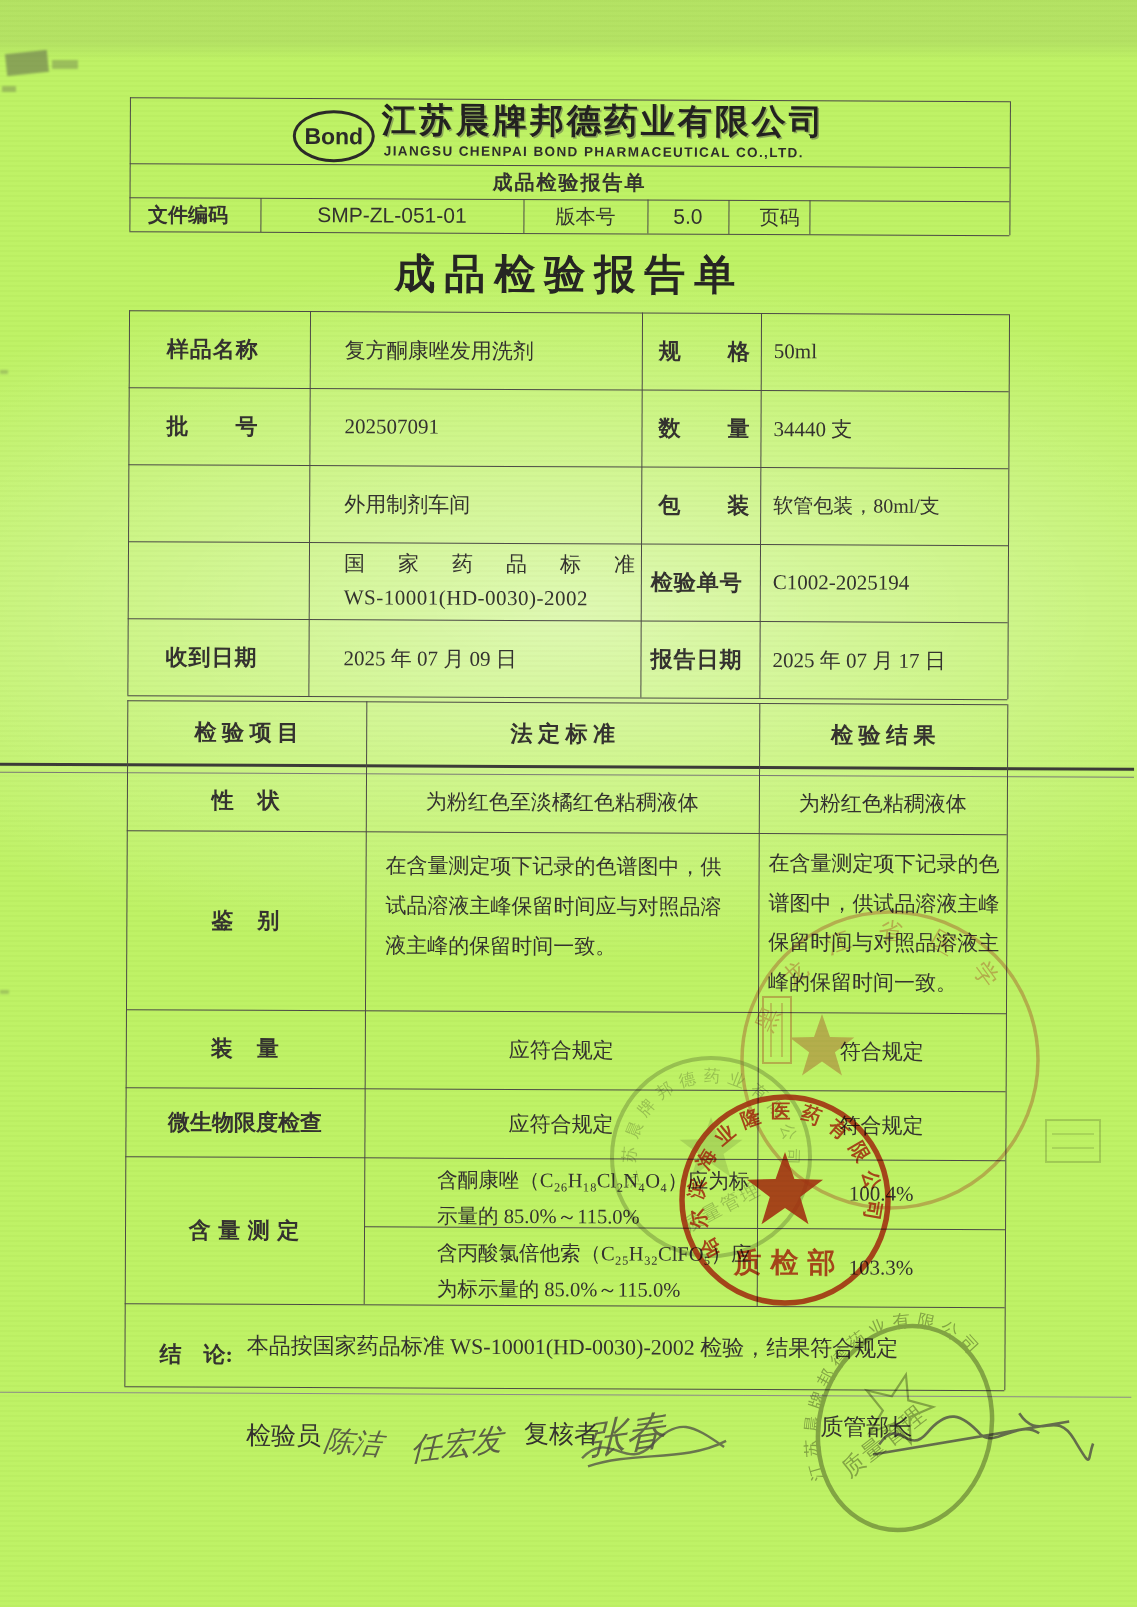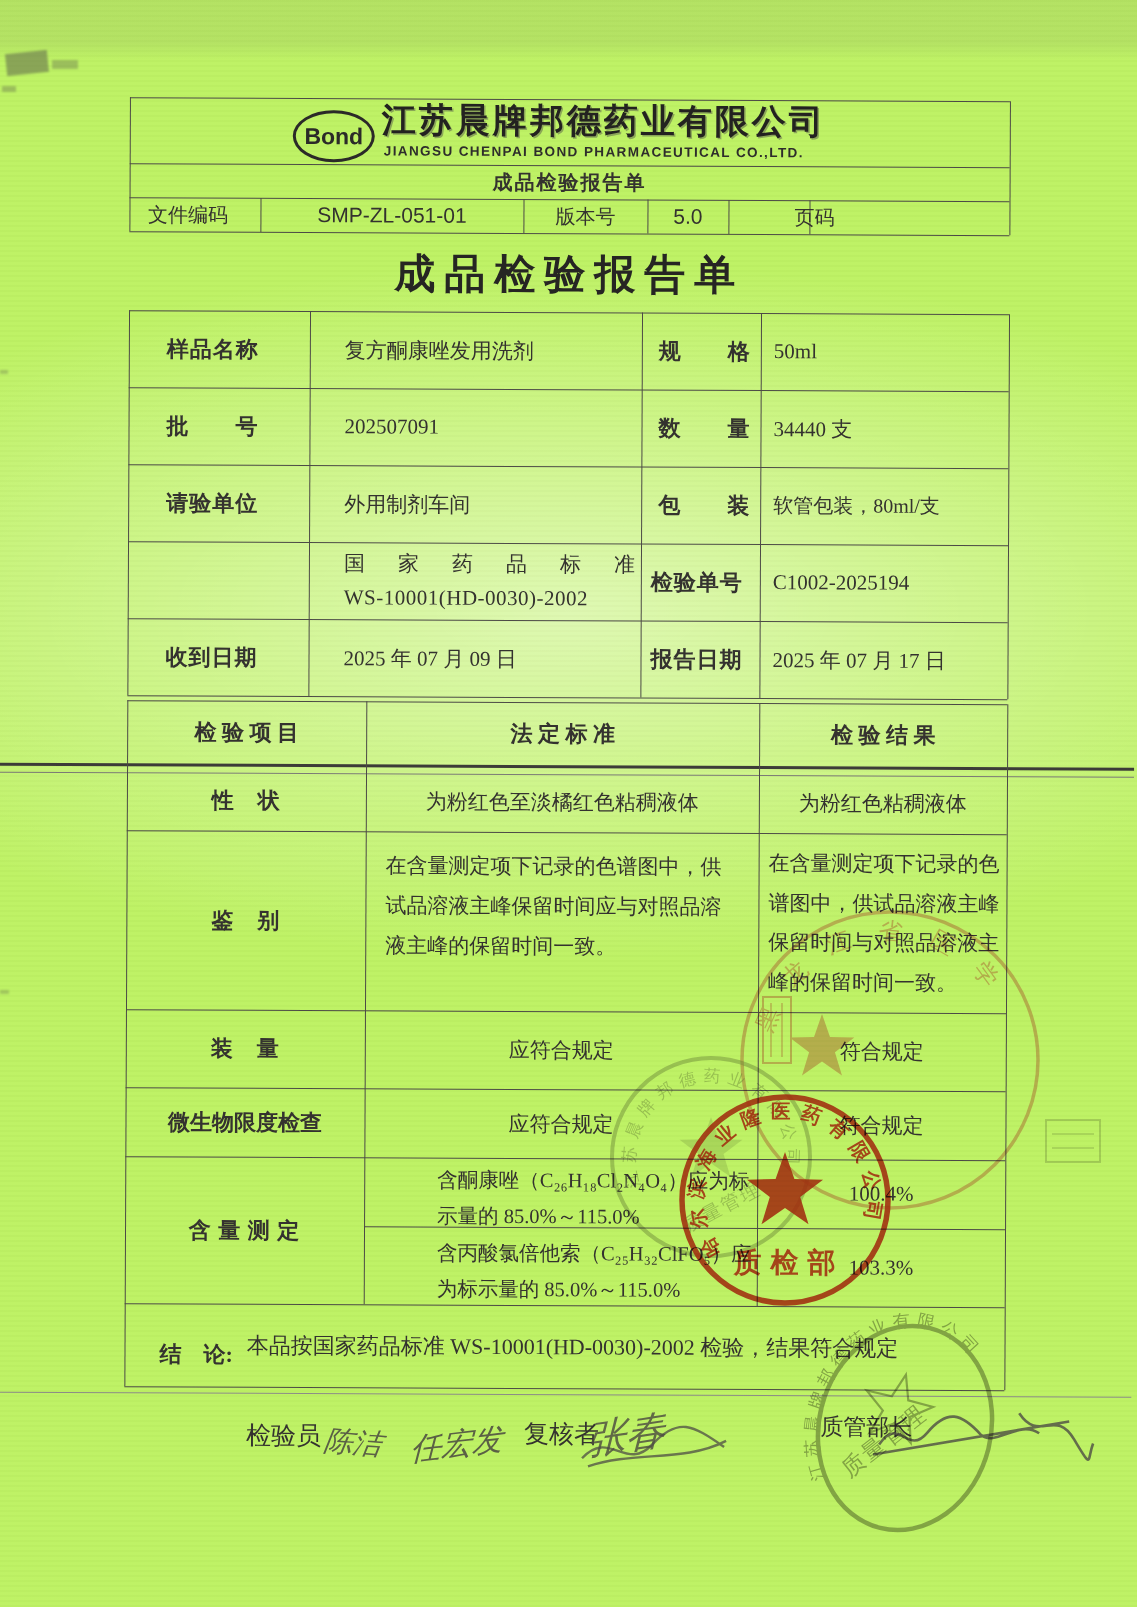--- a/index.html
+++ b/index.html
@@ -56,29 +56,29 @@
     <div class="cell" style="left:382px;top:98px;width:500px;height:42px;font-family:'Liberation Sans','DejaVu Sans',sans-serif;font-weight:800;font-size:34px;letter-spacing:3px;color:#232220;text-shadow:1.5px 1.5px 0 rgba(80,78,74,.45);">
       <span>江苏晨牌邦德药业有限公司</span>
     </div>
     <div class="cell" style="left:384px;top:140px;width:500px;height:18px;font-family:'Liberation Sans','DejaVu Sans',sans-serif;font-weight:700;font-size:13.5px;letter-spacing:1.4px;color:#2e2d2b;">
       <span>JIANGSU CHENPAI BOND PHARMACEUTICAL CO.,LTD.</span>
     </div>
     <div class="cell c" style="left:130px;top:163px;width:880px;height:34px;font-size:20px;font-weight:600;letter-spacing:2px;">
       <span>成品检验报告单</span>
     </div>
 
-    <div class="cell c" style="left:130px;top:197px;width:117px;height:34px;font-size:20px;">
+    <div class="cell c" style="left:130px;top:197px;width:117px;height:34px;font-size:20px;font-weight:bold;">
       <span>文件编码</span></div>
     <div class="cell c" style="left:261px;top:197px;width:263px;height:34px;font-size:21px;font-family:'Liberation Sans','DejaVu Sans',sans-serif;">
       <span>SMP-ZL-051-01</span></div>
     <div class="cell c" style="left:524px;top:197px;width:124px;height:34px;font-size:20px;">
       <span>版本号</span></div>
     <div class="cell c" style="left:648px;top:197px;width:81px;height:34px;font-size:21px;font-family:'Liberation Sans','DejaVu Sans',sans-serif;">
       <span>5.0</span></div>
-    <div class="cell c" style="left:764px;top:197px;width:102px;height:34px;font-size:20px;">
+    <div class="cell c" style="left:729px;top:197px;width:102px;height:34px;font-size:20px;">
       <span>页码</span></div>
 
     <div class="cell c" style="left:130px;top:243px;width:880px;height:58px;font-size:41px;font-weight:700;letter-spacing:9px;color:#262523;">
       <span>成品检验报告单</span>
     </div>
 
     <div class="hl" style="left:130px;top:310px;width:880px;"></div>
     <div class="hl" style="left:130px;top:387px;width:880px;"></div>
     <div class="hl" style="left:130px;top:464px;width:880px;"></div>
     <div class="hl" style="left:130px;top:541px;width:880px;"></div>
@@ -101,22 +101,20 @@
 
     <div class="cell lbl" style="left:130px;top:387px;width:181px;height:77px;padding-left:38px;">
       <span>批　　号</span></div>
     <div class="cell val" style="left:311px;top:387px;width:332px;height:77px;padding-left:35px;">
       <span>202507091</span></div>
     <div class="cell lbl" style="left:643px;top:387px;width:119px;height:77px;padding-left:17px;">
       <span>数　　量</span></div>
     <div class="cell val" style="left:762px;top:387px;width:248px;height:77px;padding-left:13px;">
       <span>34440 支</span></div>
 
-    <div class="cell lbl" style="left:130px;top:464px;width:181px;height:77px;padding-left:38px;">
-      <span>请验单位</span></div>
     <div class="cell val" style="left:311px;top:464px;width:332px;height:77px;padding-left:35px;">
       <span>外用制剂车间</span></div>
     <div class="cell lbl" style="left:643px;top:464px;width:119px;height:77px;padding-left:17px;">
       <span>包　　装</span></div>
     <div class="cell val" style="left:762px;top:464px;width:248px;height:77px;padding-left:13px;font-size:20px;">
       <span>软管包装，80ml/支</span></div>
 
     <div style="position:absolute;left:346px;top:548px;width:300px;">
       <div style="font-size:21px;letter-spacing:33px;white-space:nowrap;">国家药品标准</div>
       <div style="font-size:21px;margin-top:8px;letter-spacing:.5px;">WS-10001(HD-0030)-2002</div>

